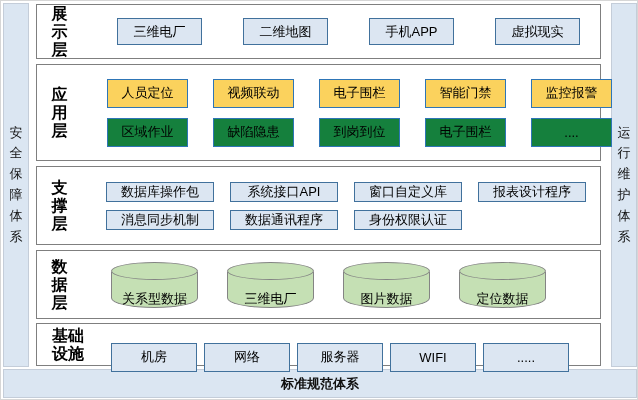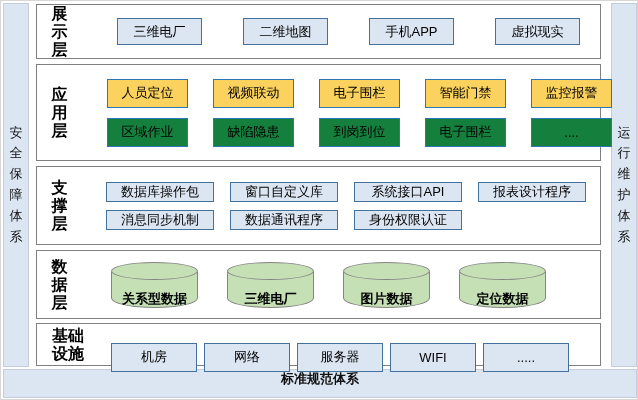--- a/index.html
+++ b/index.html
@@ -17,21 +17,21 @@
   }
   #side-left{left:2px;}
   #side-right{left:610px;}
   .vtext{
     width:14px;font-size:13px;line-height:1.6;text-align:center;
     word-break:break-all;color:#111;
   }
   #bottom-bar{
     position:absolute;left:2px;top:368px;width:634px;height:29px;box-sizing:border-box;
     background:#dbe6f2;border:1px solid #c4cdd9;
-    display:flex;justify-content:center;
+    display:flex;align-items:center;justify-content:center;
     font-size:13px;font-weight:bold;color:#111;
   }
   
   .panel{
     position:absolute;left:35px;width:565px;box-sizing:border-box;
     background:#ffffff;border:1px solid #7f7f7f;padding-left:32px;
   }
   #panel-display{top:3px;height:55px;}
   #panel-app{top:63px;height:97px;}
   #panel-support{top:165px;height:79px;}
@@ -72,21 +72,21 @@
     position:relative;width:87px;height:36px;margin-top:10px;flex:none;
     background:#c5e0b4;border:1px solid #848484;border-top:none;
     border-radius:0 0 44px 44px / 0 0 10px 10px;
     display:flex;align-items:center;justify-content:center;
     box-sizing:border-box;font-size:13px;white-space:nowrap;
   }
   .box-cylinder::before{
     content:"";position:absolute;top:-10px;left:-1px;right:-1px;height:18px;
     background:#c5e0b4;border:1px solid #848484;border-radius:50%;box-sizing:border-box;
   }
-  .box-cylinder span{position:relative;z-index:1;margin-top:20px;font-weight:bold;}
+  .box-cylinder span{position:relative;z-index:1;margin-top:20px;}
 </style>
 </head>
 <body>
 
 <div id="stage">
 
   <div id="side-left" class="side">
     <div class="vtext">安全保障体系</div>
   </div>
 
@@ -159,24 +159,24 @@
   </div>
 
   <div id="panel-support" class="panel">
     <div class="layer-label label-v">支撑层</div>
     <div class="rows">
         <div class="row">
           <div class="box box-blue">
             <span>数据库操作包</span>
           </div>
           <div class="box box-blue">
+            <span>系统接口API</span>
+          </div>
+          <div class="box box-blue">
             <span>窗口自定义库</span>
-          </div>
-          <div class="box box-blue">
-            <span>系统接口API</span>
           </div>
           <div class="box box-blue">
             <span>报表设计程序</span>
           </div>
         </div>
         <div class="row">
           <div class="box box-blue">
             <span>消息同步机制</span>
           </div>
           <div class="box box-blue">

